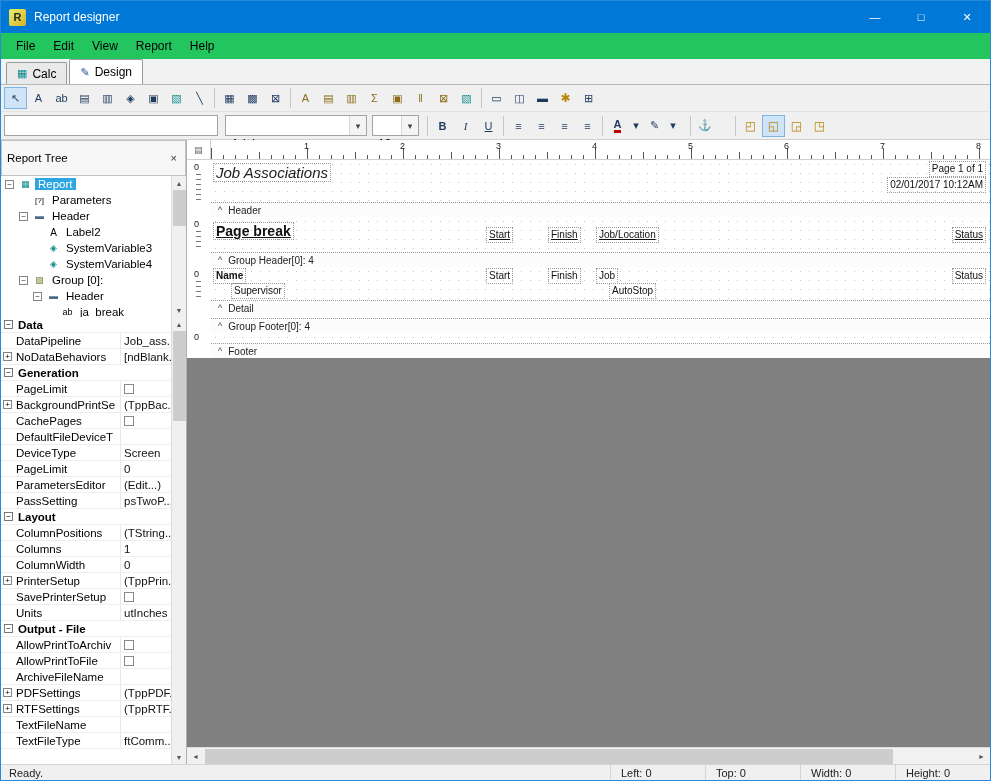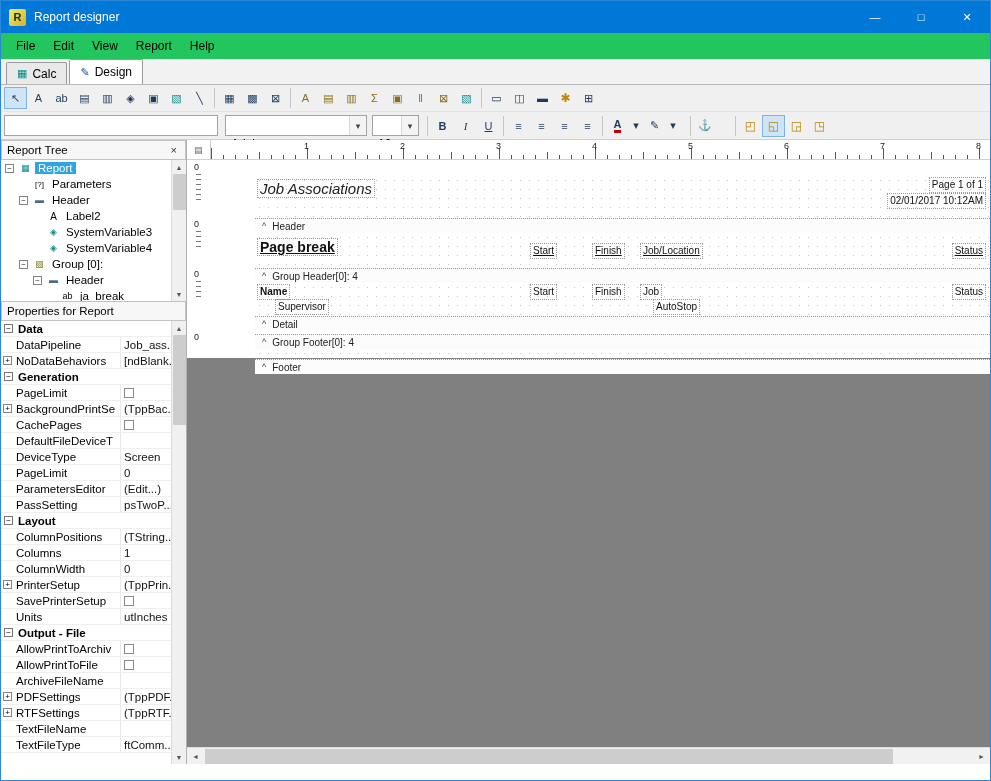--- a/index.html
+++ b/index.html
@@ -38,21 +38,21 @@
   .tbtn.ital { font-style:italic; font-family:"Liberation Serif",serif; }
   .tbtn.und { text-decoration:underline; }
   .tsep { width:1px; height:20px; background:#c6c6c6; margin:0 3px; flex-shrink:0; }
   .combo { height:21px; background:#fff; border:1px solid #a3a3a3; display:flex; align-items:center; padding-left:5px; font-size:12px; flex-shrink:0; }
   .combo .cval { flex:1; overflow:hidden; white-space:nowrap;margin-top:36px; }
   .combo .arrow { width:17px; height:100%; display:flex; align-items:center; justify-content:center; font-size:9px; color:#444; border-left:1px solid #d8d8d8; background:#f4f4f4; }
   .fcA { font-weight:bold; border-bottom:3px solid #c00000; line-height:11px; }
 
   
   .leftpanel { position:absolute; left:0; top:139px; width:186px; bottom:16px; background:#fff; border-right:1px solid #b0b0b0; display:flex; flex-direction:column; }
-  .panelhdr { height:20px; border:1px solid #c2c2c2; background:#f7f7f7; display:flex; align-items:center; padding:6px 5px; font-size:11.5px; flex-shrink:0; }
+  .panelhdr { height:36px; border:1px solid #c2c2c2; background:#f7f7f7; display:flex; align-items:center; padding:6px 5px; font-size:11.5px; flex-shrink:0; }
   .phclose { margin-left:auto; font-size:11px; color:#333; padding:0 3px; }
   .tree { height:141px; position:relative; overflow:hidden; flex-shrink:0; }
   .trow { height:16px; display:flex; align-items:center; white-space:nowrap; font-size:11.5px; }
   .texp { width:9px; height:9px; border:1px solid #848484; background:#fff; color:#333; font-size:8px; line-height:7px; text-align:center; margin-right:4px; flex-shrink:0; }
   .tspace { width:13px; flex-shrink:0; }
   .ticon { width:15px; text-align:center; margin-right:2px; font-size:9px; flex-shrink:0; }
   .tlabel { padding:0 3px; }
   .tlabel.sel { background:#2da5e0; color:#fff; }
   .vscroll { position:absolute; right:0; top:0; bottom:0; width:15px; background:#f0f0f0; border-left:1px solid #dcdcdc; display:flex; flex-direction:column; align-items:center; }
   .sarrow { height:14px; width:100%; display:flex; align-items:center; justify-content:center; font-size:7px; color:#555; }
@@ -78,21 +78,21 @@
       repeating-linear-gradient(to right,#555 0,#555 1px,transparent 1px,transparent 96px);
     background-size:100% 4px,100% 7px,100% 11px;
     background-position:left bottom,left bottom,left bottom;
     background-repeat:no-repeat; }
   .rnum { position:absolute; top:1px; font-size:9px; color:#222; }
   .canvas { position:absolute; left:0; top:20px; right:0; bottom:17px; background:#808080; overflow:hidden; }
   .page { position:absolute; left:0; top:0; right:0; height:198px; background:#fff; }
   .vruler { position:absolute; left:0; top:0; width:24px; height:100%; background:#fff; }
   .vzero { position:absolute; left:7px; font-size:9px; color:#222; }
   .vticks { position:absolute; left:9px; width:5px; background-image:repeating-linear-gradient(to bottom,#777 0,#777 1px,transparent 1px,transparent 5px); }
-  .bands { position:absolute; left:24px; top:16px; right:0; height:100%;margin-left:44px; }
+  .bands { position:absolute; left:24px; top:0; right:0; height:100%; }
   .band { position:relative; background-image:radial-gradient(circle,#c4c4c4 0.9px,transparent 1px); background-size:9px 9px; }
   .sep { height:15px; background:#fcfcfc; border-top:1px dotted #9a9a9a; display:flex; align-items:center; gap:6px; padding-left:7px; font-size:10px; color:#222; }
   .caret { font-size:9px; color:#444; }
   .flabel { position:absolute; border:1px dotted #9a9a9a; padding:0 2px; font-size:10px; color:#111; white-space:nowrap; line-height:14px; }
   .it { font-style:italic; font-size:15px; line-height:17px; color:#222; }
   .b { font-weight:bold; }
   .u { text-decoration:underline; }
   .big { font-size:14px; line-height:16px; }
 
   .hscroll { position:absolute; left:0; right:0; bottom:0; height:17px; background:#f1f1f1; border-top:1px solid #dcdcdc; display:flex; align-items:center; }
@@ -261,23 +261,20 @@
         <span class="tlabel">ja_break</span>
       </div>
       <div class="vscroll">
         <span class="sarrow">▲</span>
         <span class="sthumb" style="height:36px"></span>
         <span class="sspacer"></span>
         <span class="sarrow">▼</span>
       </div>
     </div>
 
-    <div class="panelhdr">
-      <span>Properties for Report</span>
-    </div>
 
     <div class="props">
       <div class="psec">
         <span class="pbox">−</span>
         <span>Data</span>
       </div>
       <div class="prow">
         <span class="plabel">DataPipeline</span>
         <span class="pval">Job_ass...</span>
       </div>
@@ -485,14 +482,21 @@
     </div>
 
     <div class="hscroll">
       <span class="harrow">◄</span>
       <span class="hthumb"></span>
       <span class="hspacer"></span>
       <span class="harrow">►</span>
     </div>
   </div>
 
+  <div class="statusbar">
+    <span class="smsg">Ready.</span>
+    <span class="scell">Left: 0</span>
+    <span class="scell">Top: 0</span>
+    <span class="scell">Width: 0</span>
+    <span class="scell">Height: 0</span>
+  </div>
 
 </div>
 
 </body></html>

